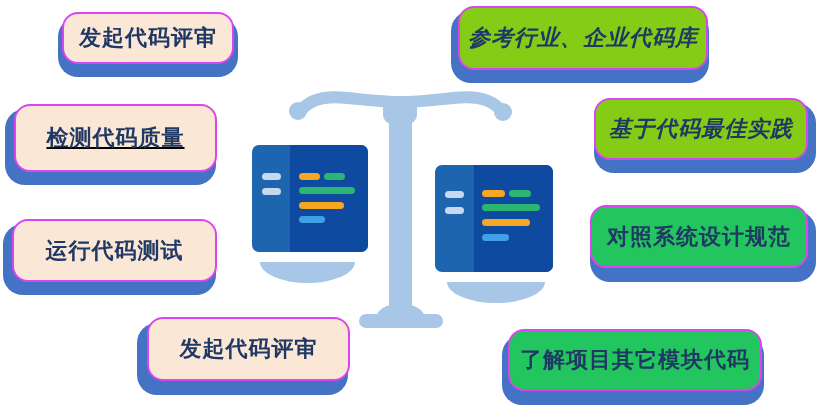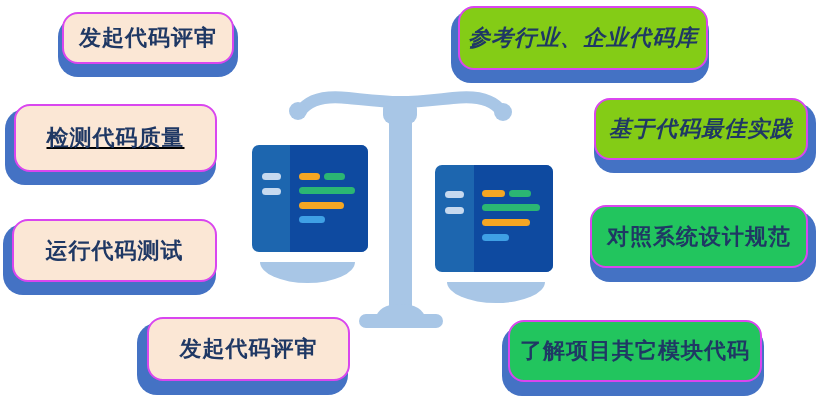--- a/index.html
+++ b/index.html
@@ -18,21 +18,21 @@
   .peach{background:#fbe7d5;}
   .lavender{background:#84cc16;font-style:italic;}
   .cyan{background:#22c55e;}
   .c1{left:62px;top:12px;width:172px;height:52px;box-shadow:0 9px 0 4px #4472c4;}
   .c2{left:14px;top:104px;width:203px;height:68px;box-shadow:-5px 9px 0 4px #4472c4;text-decoration:underline;}
   .c3{left:12px;top:219px;width:205px;height:63px;box-shadow:-5px 9px 0 4px #4472c4;}
   .c4{left:147px;top:317px;width:203px;height:64px;box-shadow:-6px 10px 0 4px #4472c4;}
   .c5{left:458px;top:6px;width:250px;height:64px;box-shadow:-3px 9px 0 4px #4472c4;}
   .c6{left:594px;top:98px;width:214px;height:62px;box-shadow:4px 9px 0 4px #4472c4;}
   .c7{left:590px;top:205px;width:218px;height:63px;box-shadow:4px 10px 0 4px #4472c4;}
-  .c8{left:508px;top:320px;width:254px;height:62px;box-shadow:-2px 10px 0 4px #4472c4;}
+  .c8{left:508px;top:329px;width:254px;height:62px;box-shadow:-2px 10px 0 4px #4472c4;}
 </style>
 </head>
 <body>
 
 <div class="canvas">
 
   <svg class="scale-svg" viewBox="0 0 312 250" xmlns="http://www.w3.org/2000/svg">
     <g fill="#a8c6e6">
       <rect x="141" y="26" width="23" height="202"></rect>
       <path d="M 52 22 C 60 10, 75 5, 100 8 C 120 10, 135 12, 152 12 C 170 12, 185 10, 205 8 C 230 5, 246 10, 254 22" fill="none" stroke="#a8c6e6" stroke-width="12" stroke-linecap="round"></path>

